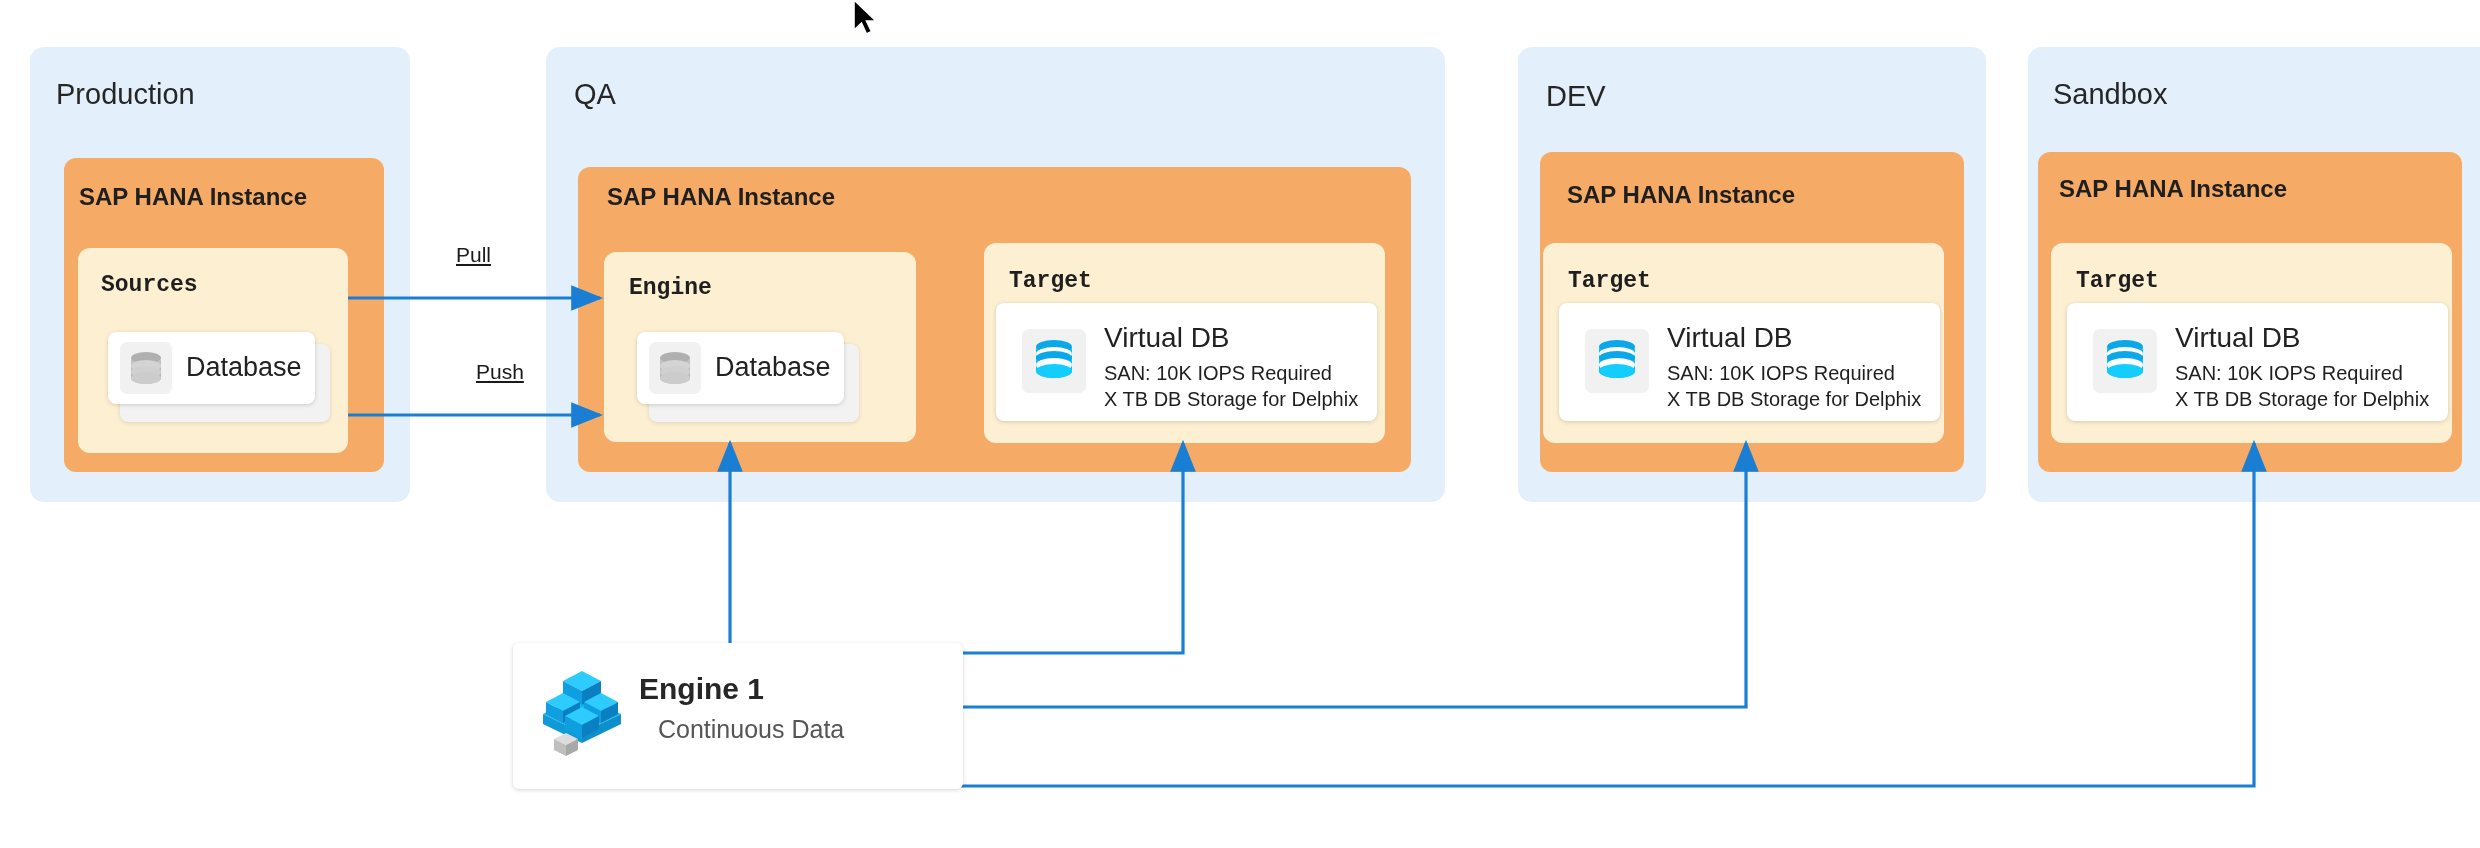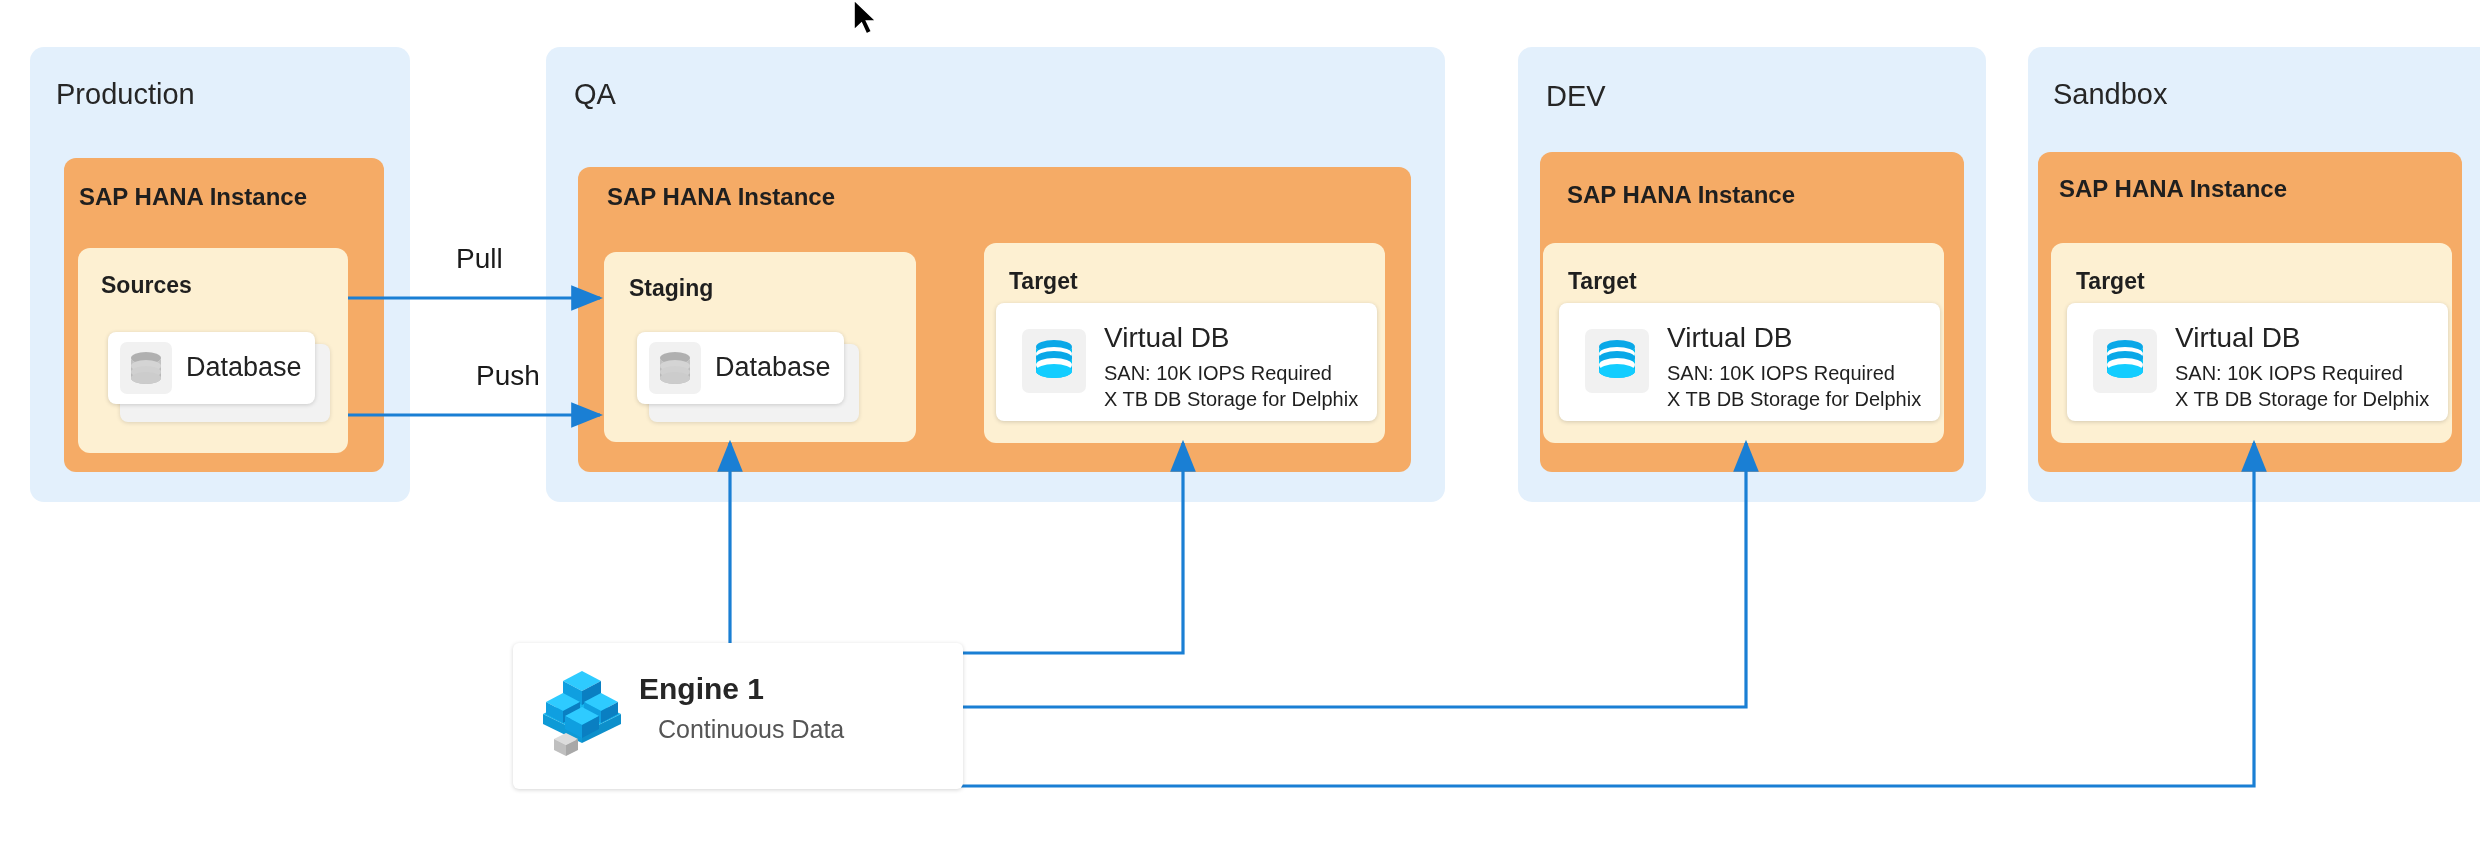--- a/index.html
+++ b/index.html
@@ -56,20 +56,21 @@
     background: #fdf0d2;
     border-radius: 12px;
     box-sizing: border-box;
   }
   .group-title {
     position: absolute;
     font-size: 23px;
     font-weight: bold;
     color: #1f1f1f;
     white-space: nowrap;
+    font-family: Liberation Mono, monospace;
   }
 
   
   .card {
     position: absolute;
     background: #ffffff;
     border-radius: 8px;
     box-sizing: border-box;
     box-shadow: 0 1px 4px rgba(0,0,0,0.17);
   }
@@ -96,23 +97,24 @@
   }
   .db-card-title { font-size: 27px; }
   .vdb-title { font-size: 28px; }
   .vdb-line { font-size: 20px; line-height: 26px; }
   .engine-title { font-size: 30px; color: #262626; font-weight: bold; }
   .engine-sub { font-size: 25px; color: #555555; margin-left: 19px; }
 
   
   .edge-label {
     position: absolute;
-    font-size: 28px;
+    font-size: 21px;
     color: #1a1a1a;
     white-space: nowrap;
+    text-decoration: underline;
   }
 
   svg.wires {
     position: absolute;
     left: 0;
     top: 0;
     width: 2480px;
     height: 848px;
     pointer-events: none;
   }
@@ -152,21 +154,21 @@
     <div class="card-title db-card-title" style="left:78px; top:20px;">Database</div>
   </div>
 
   <div class="env-panel" style="left:546px; top:47px; width:899px; height:455px;"></div>
   <div class="env-title" style="left:574px; top:78px;text-align:center;">QA</div>
 
   <div class="hana-panel" style="left:578px; top:167px; width:833px; height:305px;"></div>
   <div class="hana-title" style="left:607px; top:183px;">SAP HANA Instance</div>
 
   <div class="group-panel" style="left:604px; top:252px; width:312px; height:190px;"></div>
-  <div class="group-title" style="left:629px; top:275px;">Staging</div>
+  <div class="group-title" style="left:629px; top:275px;">Engine</div>
 
   <div class="card-stack-shadow" style="left:649px; top:344px; width:210px; height:78px;"></div>
   <div class="card" style="left:637px; top:332px; width:207px; height:72px;">
     <div class="card-icon-plate" style="left:12px; top:10px; width:52px; height:52px;">
       <svg width="52" height="52" viewBox="0 0 52 52">
         <ellipse cx="26" cy="16" rx="15" ry="6" fill="#b0b0b0"></ellipse>
         <path d="M11 16 v8 a15 6 0 0 0 30 0 v-8 a15 6 0 0 1 -30 0 z" fill="#c2c2c2"></path>
         <ellipse cx="26" cy="24" rx="15" ry="6" fill="#d4d4d4"></ellipse>
         <path d="M11 24 v6 a15 6 0 0 0 30 0 v-6 a15 6 0 0 1 -30 0 z" fill="#bcbcbc"></path>
         <ellipse cx="26" cy="30" rx="15" ry="6" fill="#d0d0d0"></ellipse>

